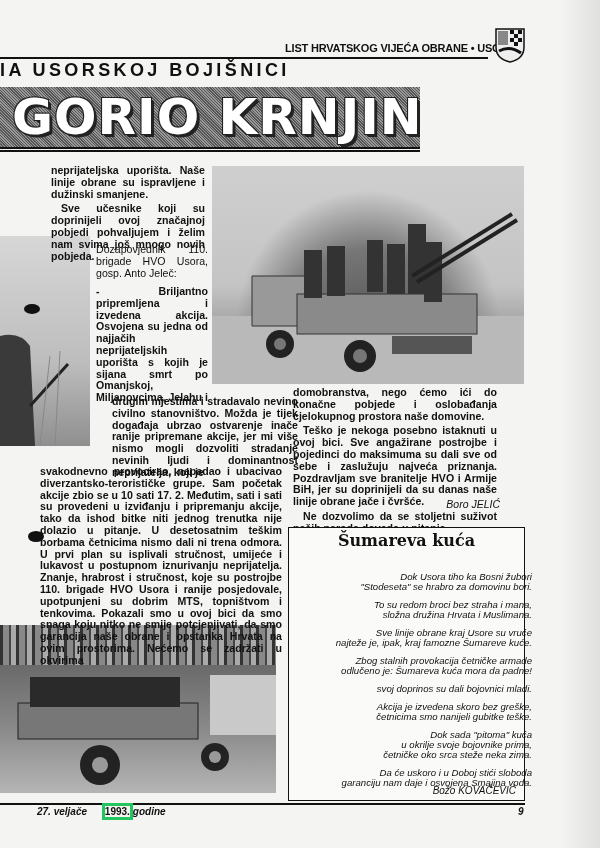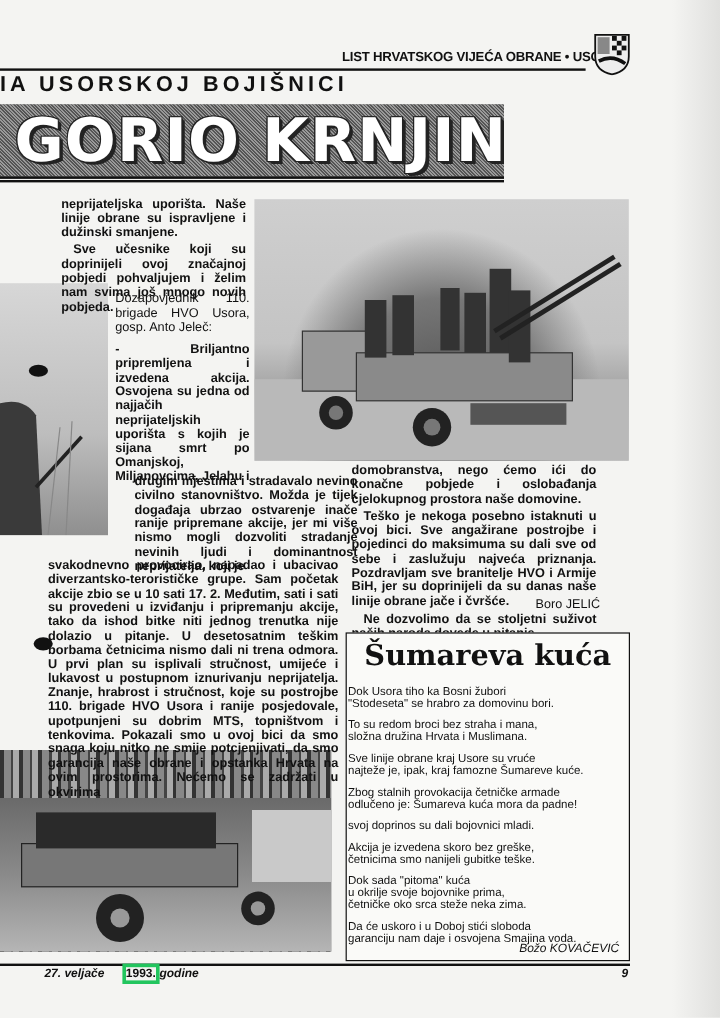--- a/index.html
+++ b/index.html
@@ -72,33 +72,33 @@
     background: linear-gradient(#6a6a6a, #8a8a8a 50%, #b5b5b5);
   }
   .ink-blot { border-radius:50%; background:#111; }
 
   .poem-box {
     left:288px; top:527px; width:235px; height:272px;
     border:1.5px solid #111; background:#fafaf8;
   }
   .poem-title {
     position:absolute; left:0; top:3px; width:100%; text-align:center;
-    font-family:"DejaVu Serif", serif; font-size:24px; font-weight:bold;
+    font-family:"DejaVu Serif", serif; font-size:16px; font-weight:bold;
   }
   .poem {
-    position:absolute; left:1px; top:44px; width:215px;
-    font-size:9.6px; line-height:10px;
+    position:absolute; left:28px; top:44px; width:215px;
+    font-size:9.6px; font-style:italic; line-height:10px;text-align:right;
   }
   .poem .stanza { margin:0 0 8px 0; }
   .poem-author {
     position:absolute; right:8px; bottom:4px;
     font-size:10px; font-style:italic;margin-top:43px;
   }
   .byline-boro {
-    right:100px; top:498px; font-size:10.5px; 
+    right:100px; top:498px; font-size:10.5px; font-style:italic;
   }
   .footer-rule { left:0; top:803px; width:525px; height:2px; background:#111; }
   .footer-date {
     left:37px; top:806px; font-size:10px; font-weight:bold; font-style:italic;
   }
   .footer-date .year { font-style:normal; border:3px solid #22c55e; padding:0 0;margin-left:12px; }
   .page-num { left:518px; top:806px; font-size:10px; font-weight:bold; font-style:italic; }
   .right-edge {
     left:560px; top:0; width:40px; height:848px;
     background: linear-gradient(90deg, transparent, #e0e0de);

